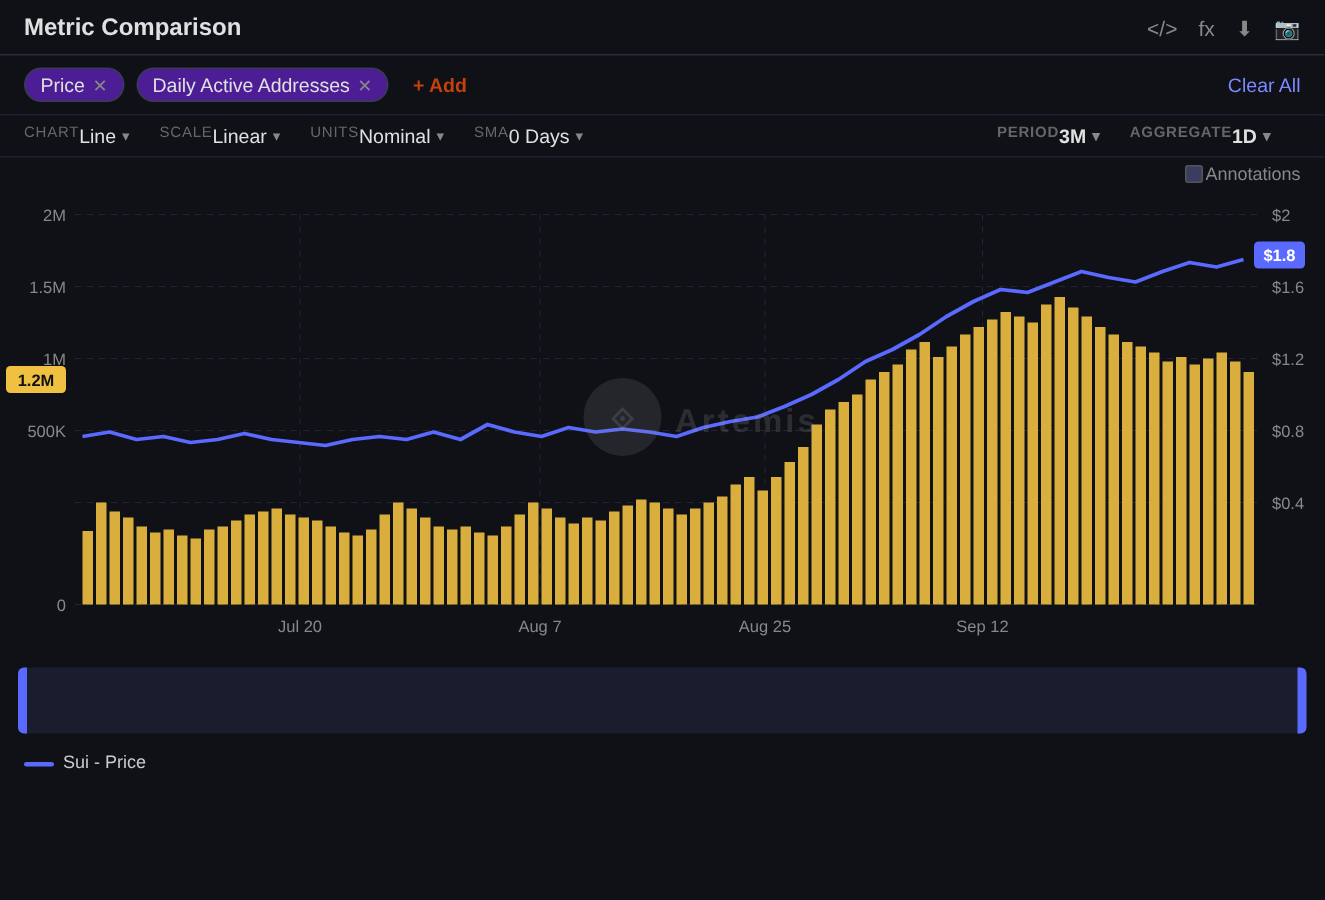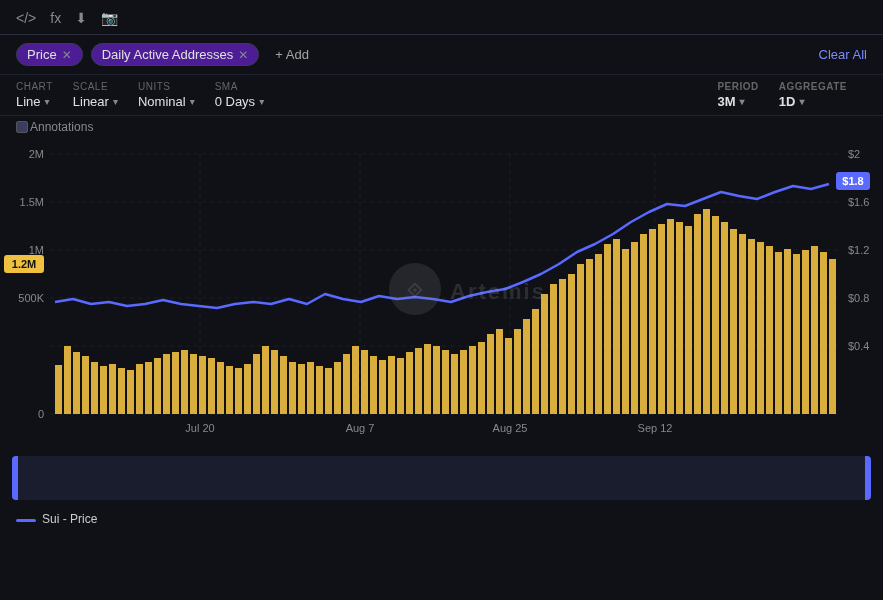--- a/index.html
+++ b/index.html
@@ -62,41 +62,42 @@
       padding: 3px 10px;
       font-size: 13px;
       color: #e0e0e0;
     }
     .tag-close {
       cursor: pointer;
       color: #888;
       font-size: 12px;
     }
     .add-btn {
-      color: #a3a3a3;
+      color: #c2410c;
       font-size: 13px;
       cursor: pointer;
       padding: 3px 8px;
+      font-weight: bold;
     }
     .clear-all {
       margin-left: auto;
       color: #7a8aff;
       font-size: 13px;
       cursor: pointer;
     }
     .controls-row {
       display: flex;
       align-items: center;
       padding: 6px 16px;
       gap: 0;
       border-bottom: 1px solid #1e2130;
     }
     .control-group {
       display: flex;
-      flex-direction: column;
+      flex-direction: row;
       margin-right: 20px;
     }
     .control-label {
       font-size: 10px;
       color: #666;
       text-transform: uppercase;
       letter-spacing: 0.5px;
       margin-bottom: 2px;
     }
     .control-select {
@@ -116,20 +117,21 @@
       color: #888;
     }
     .period-group {
       margin-left: auto;
       display: flex;
       align-items: center;
       font-weight: bold;
     }
     .annotations-row {
       display: flex;
+      justify-content: flex-end;
       padding: 4px 16px 0;
       align-items: center;
       gap: 2px;
     }
     .annotations-checkbox {
       width: 12px;
       height: 12px;
       border: 1px solid #555;
       border-radius: 2px;
       background: #3a3d60;
@@ -172,20 +174,21 @@
     .legend-box {
       width: 14px;
       height: 10px;
       border-radius: 2px;
     }
   </style>
 </head>
 <body>
 
 <div class="header">
+  <span class="header-title">Metric Comparison</span>
   <div class="header-icons">
     <span class="header-icon">&lt;/&gt;</span>
     <span class="header-icon">fx</span>
     <span class="header-icon">⬇</span>
     <span class="header-icon">📷</span>
   </div>
 </div>
 
 <div class="tags-row">
   <div class="tag">

